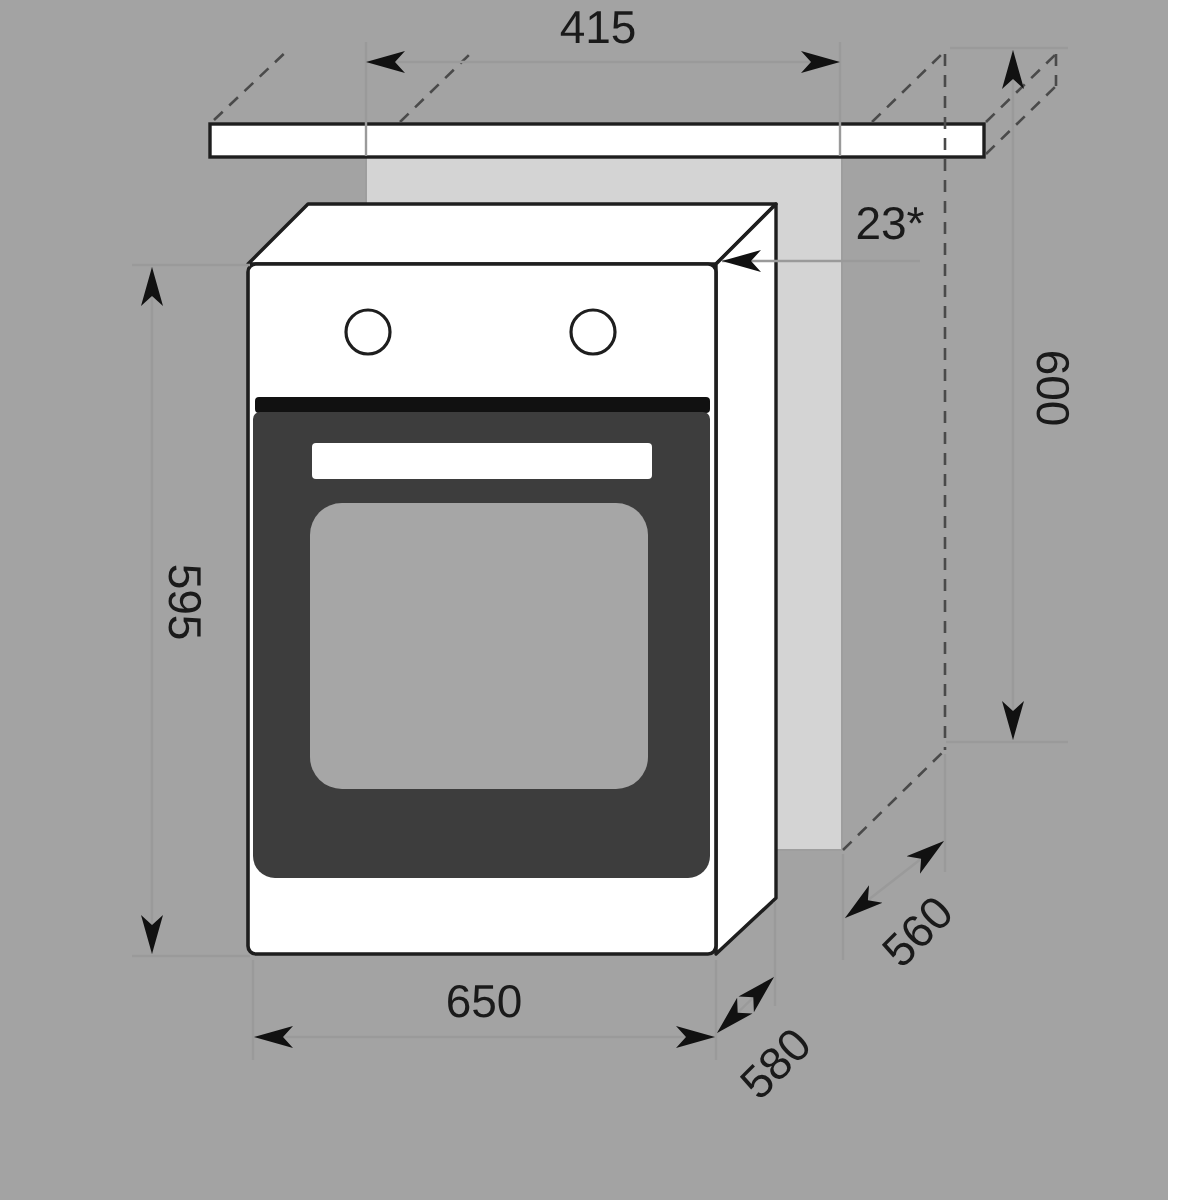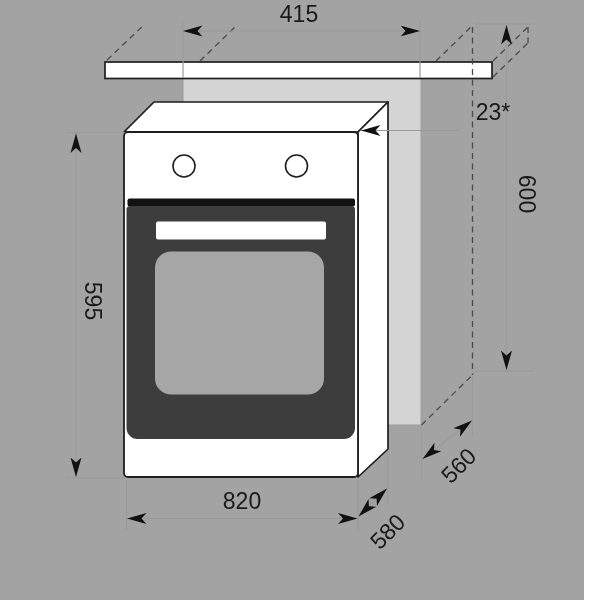--- a/index.html
+++ b/index.html
@@ -82,26 +82,26 @@
       <line x1="358.5" y1="516.5" x2="387" y2="488.5" marker-start="url(#arrow)" marker-end="url(#arrow)"></line>
 
       <line x1="421.5" y1="427" x2="421.5" y2="480"></line>
       <line x1="472.5" y1="377" x2="472.5" y2="436"></line>
       <line x1="422.5" y1="459" x2="472" y2="420.5" marker-start="url(#arrow)" marker-end="url(#arrow)"></line>
     </g>
   </svg>
 
   <div class="dim-label" style="left:299px;top:14px;">415</div>
 
-  <div class="dim-label" style="left:445px;top:112px;margin-left:48px;">23*</div>
+  <div class="dim-label" style="left:445px;top:112px;">23*</div>
 
   <div class="dim-label rot90" style="left:526px;top:194px;">600</div>
 
   <div class="dim-label rot90" style="left:92px;top:301px;">595</div>
 
-  <div class="dim-label" style="left:242px;top:501px;">820</div>
+  <div class="dim-label" style="left:242px;top:501px;">650</div>
 
   <div class="dim-label rot-45" style="left:388px;top:532px;">580</div>
 
   <div class="dim-label rot-45" style="left:459px;top:466px;">560</div>
 
 
 </div>
 
 </body></html>

